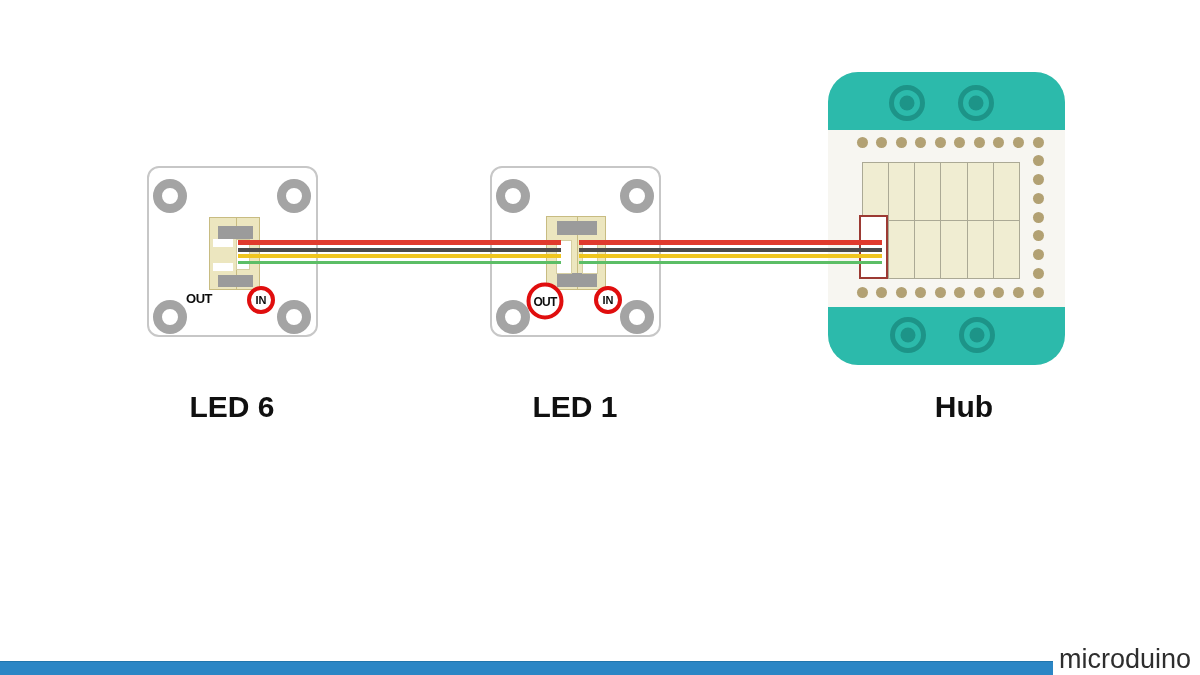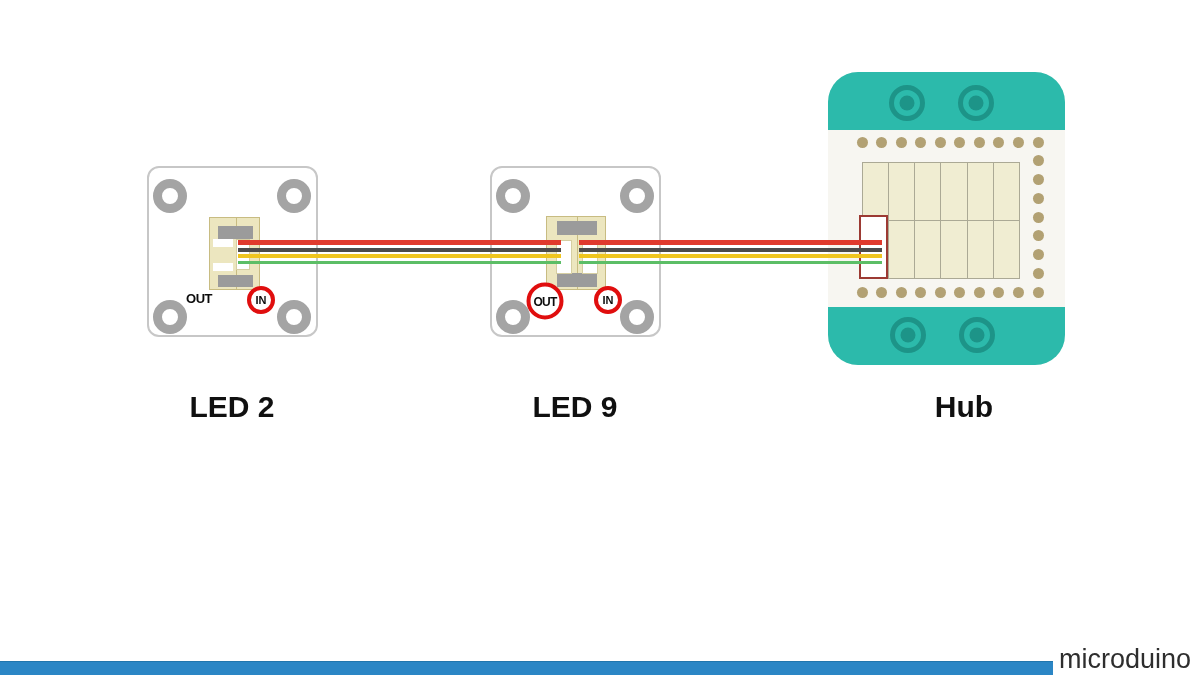--- a/index.html
+++ b/index.html
@@ -162,20 +162,20 @@
   <div class="wire" style="left: 238px; top: 240px; width: 323px; height: 5px; background: rgb(224, 58, 45);"></div>
   <div class="wire" style="left: 238px; top: 248px; width: 323px; height: 4px; background: rgb(75, 75, 75);"></div>
   <div class="wire" style="left: 238px; top: 253.5px; width: 323px; height: 4.5px; background: rgb(239, 197, 31);"></div>
   <div class="wire" style="left: 238px; top: 260.5px; width: 323px; height: 3.5px; background: rgb(92, 190, 102);"></div>
 
   <div class="wire" style="left: 579px; top: 240px; width: 303px; height: 5px; background: rgb(224, 58, 45);"></div>
   <div class="wire" style="left: 579px; top: 248px; width: 303px; height: 4px; background: rgb(75, 75, 75);"></div>
   <div class="wire" style="left: 579px; top: 253.5px; width: 303px; height: 4.5px; background: rgb(239, 197, 31);"></div>
   <div class="wire" style="left: 579px; top: 260.5px; width: 303px; height: 3.5px; background: rgb(92, 190, 102);"></div>
 
-  <div class="caption" style="left:232px;">LED 2</div>
-  <div class="caption" style="left:575px;">LED 9</div>
+  <div class="caption" style="left:232px;">LED 6</div>
+  <div class="caption" style="left:575px;">LED 1</div>
   <div class="caption" style="left:964px;">Hub</div>
 
   <div class="footer-bar"></div>
   <div class="brand">microduino</div>
 
 </div>
 
 </body></html>

